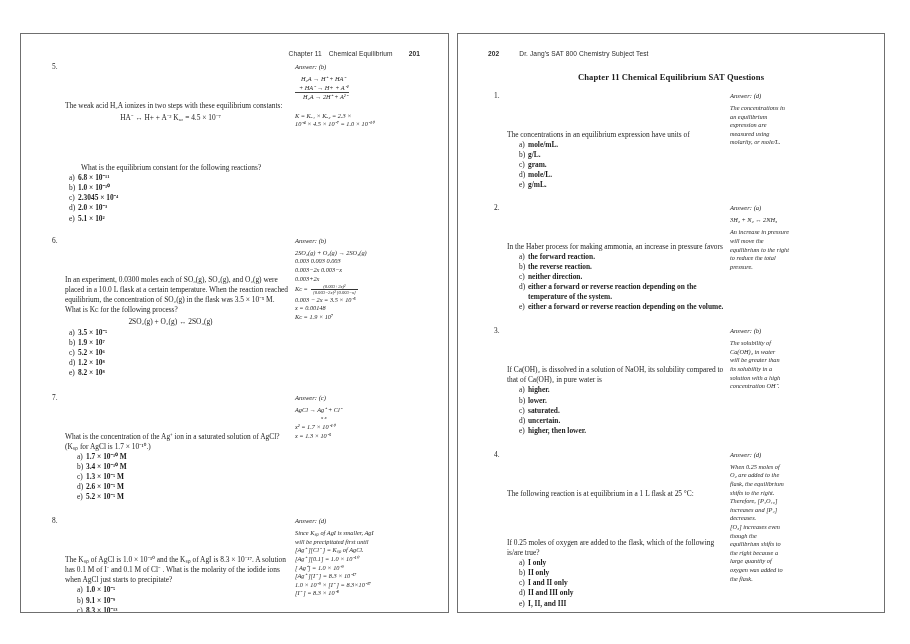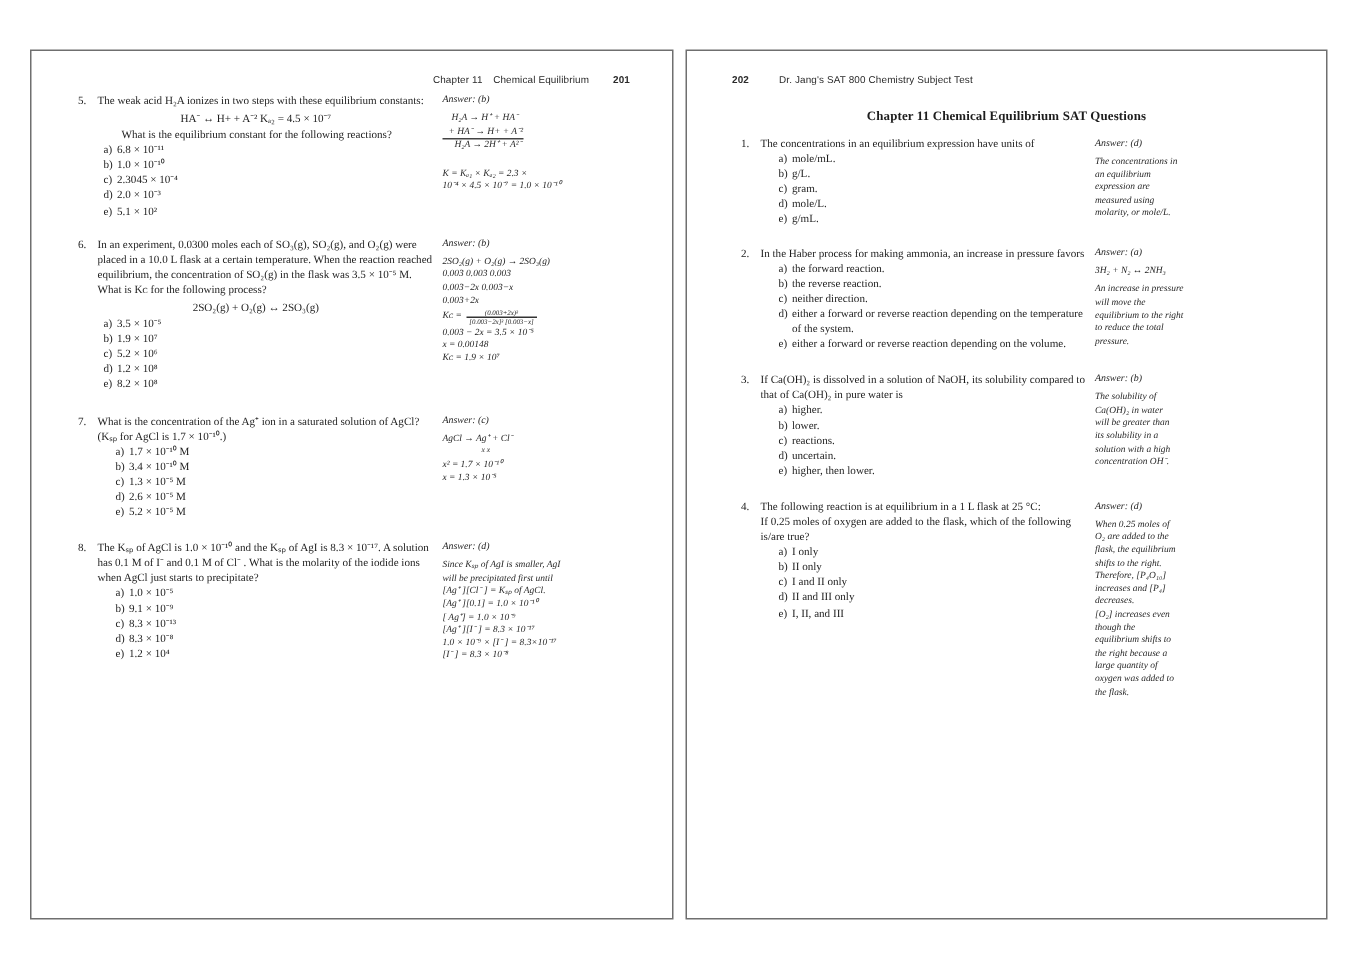--- a/index.html
+++ b/index.html
@@ -98,21 +98,21 @@
 
   .qhead {
     display: flex;
     font-size: 7.4px;
     line-height: 10.1px;
   }
   .qnum {
     flex: 0 0 13px;
     text-align: left;
   }
-  .qtext { flex: 1 1 auto; }
+  .qtext { flex: 1 1 auto; margin-top: 39px; }
 
   .qcenter {
     text-align: center;
     font-size: 7.4px;
     line-height: 11px;
     margin: 1px 0 1px 0;
   }
 
   .choices {
     list-style: none;
@@ -120,21 +120,21 @@
     padding: 0 0 0 17px;
     font-size: 7.4px;
     line-height: 10.1px;
   }
   .choices li {
     display: flex;
   }
   .choice-letter {
     flex: 0 0 9px;
   }
-  .choice-body { flex: 1 1 auto; }
+  .choice-body { flex: 1 1 auto; font-weight: bold; }
 
   .romans {
     list-style: none;
     margin: 0;
     padding: 0 0 0 60px;
     font-size: 7.4px;
     line-height: 10.1px;
   }
 
   
@@ -497,21 +497,21 @@
           <li>
               <span class="choice-letter">a)</span>
               <span class="choice-body">higher.</span>
             </li>
           <li>
               <span class="choice-letter">b)</span>
               <span class="choice-body">lower.</span>
             </li>
           <li>
               <span class="choice-letter">c)</span>
-              <span class="choice-body">reactions.</span>
+              <span class="choice-body">saturated.</span>
             </li>
           <li>
               <span class="choice-letter">d)</span>
               <span class="choice-body">uncertain.</span>
             </li>
           <li>
               <span class="choice-letter">e)</span>
               <span class="choice-body">higher, then lower.</span>
             </li>
         </ul>

